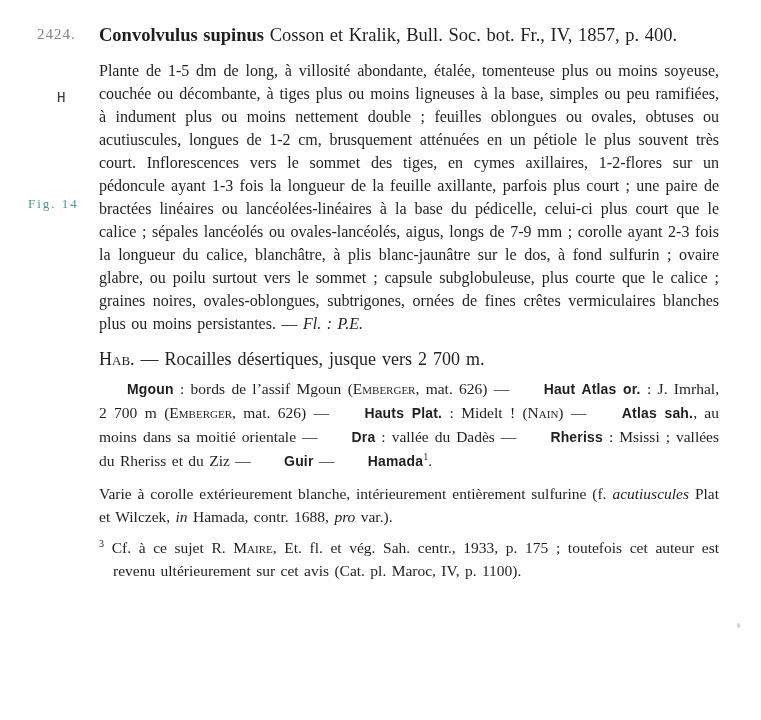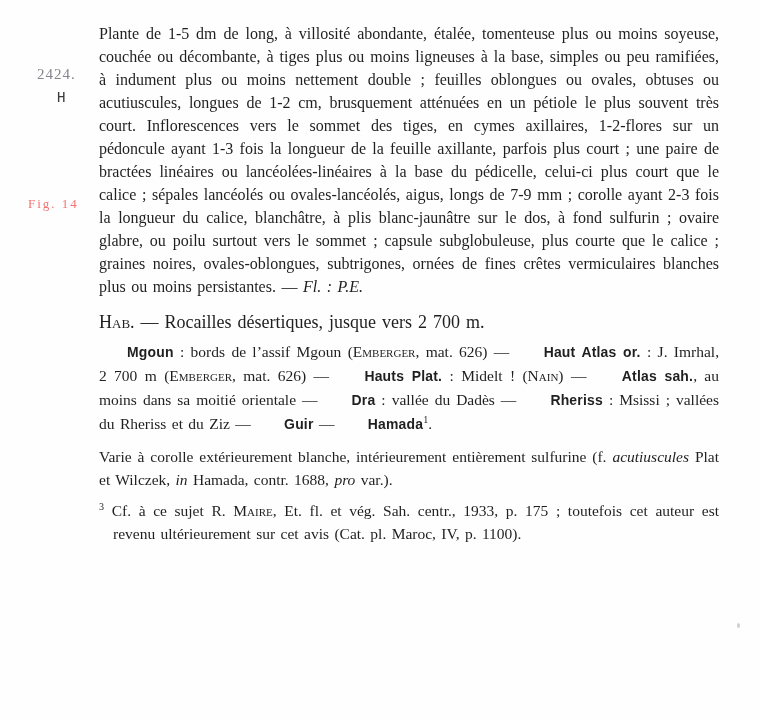--- a/index.html
+++ b/index.html
@@ -62,32 +62,31 @@
   .margin-note{
     position:absolute;
     font-family:"Liberation Serif", serif;
   }
   .entry-number{
     left:37px; top:26px;
     font-size:15px;
     color:#85858d;
     filter:blur(0.6px);
     letter-spacing:1px;
-    margin-top:40px;
   }
   .region-code{
     left:57px; top:89px;
     font-size:14px;
     color:#3a3a3a;
     font-family:"DejaVu Sans Mono", monospace;
   }
   .figure-ref{
     left:28px; top:196px;
     font-size:13px;
-    color:#ef4444;
+    color:#0f766e;
     opacity:0.75;
     filter:blur(0.7px);
     letter-spacing:2px;
   }
   
   .scan-speck{
     position:absolute;
     left:737px; top:623px;
     width:3px; height:5px;
     background:#b9b9bd;
@@ -101,20 +100,21 @@
 <div class="page">
 
   <span class="margin-note entry-number">2424.</span>
 
   <span class="margin-note region-code">H</span>
 
   <span class="margin-note figure-ref">Fig. 14</span>
 
   <div class="column">
 
+    <p class="heading"><span class="seg-b">Convolvulus supinus</span><span class="seg-n"> Cosson et Kralik, Bull. Soc. bot. Fr., IV, 1857, p. 400.</span></p>
 
     <p class="desc"><span class="seg-n">Plante de 1-5 dm de long, à villosité abondante, étalée, tomenteuse plus ou moins soyeuse, couchée ou décombante, à tiges plus ou moins ligneuses à la base, simples ou peu ramifiées, à indument plus ou moins nettement double ; feuilles oblongues ou ovales, obtuses ou acutiuscules, longues de 1-2 cm, brusquement atténuées en un pétiole le plus souvent très court. Inflorescences vers le sommet des tiges, en cymes axillaires, 1-2-flores sur un pédoncule ayant 1-3 fois la longueur de la feuille axillante, parfois plus court ; une paire de bractées linéaires ou lancéolées-linéaires à la base du pédicelle, celui-ci plus court que le calice ; sépales lancéolés ou ovales-lancéolés, aigus, longs de 7-9 mm ; corolle ayant 2-3 fois la longueur du calice, blanchâtre, à plis blanc-jaunâtre sur le dos, à fond sulfurin ; ovaire glabre, ou poilu surtout vers le sommet ; capsule subglobuleuse, plus courte que le calice ; graines noires, ovales-oblongues, subtrigones, ornées de fines crêtes vermiculaires blanches plus ou moins persistantes. — </span><span class="seg-i">Fl. :</span><span class="seg-n">&nbsp;</span><span class="seg-i">P.E.</span></p>
 
     <p class="hab"><span class="seg-sc">Hab.</span><span class="seg-n"> — Rocailles désertiques, jusque vers 2&nbsp;700 m.</span></p>
 
     <p class="small localities"><span class="seg-bs">Mgoun</span><span class="seg-n">&nbsp;: bords de l’assif Mgoun (</span><span class="seg-sc">Emberger</span><span class="seg-n">, mat. 626) — </span><span class="seg-bs">Haut Atlas or.</span><span class="seg-n">&nbsp;: J. Imrhal, 2&nbsp;700 m (</span><span class="seg-sc">Emberger</span><span class="seg-n">, mat. 626) — </span><span class="seg-bs">Hauts Plat.</span><span class="seg-n">&nbsp;: Midelt&nbsp;! (</span><span class="seg-sc">Nain</span><span class="seg-n">) — </span><span class="seg-bs">Atlas sah.</span><span class="seg-n">, au moins dans sa moitié orientale — </span><span class="seg-bs">Dra</span><span class="seg-n">&nbsp;: vallée du Dadès — </span><span class="seg-bs">Rheriss</span><span class="seg-n">&nbsp;: Msissi ; vallées du Rheriss et du Ziz — </span><span class="seg-bs">Guir</span><span class="seg-n"> — </span><span class="seg-bs">Hamada</span><span class="seg-sup">1</span><span class="seg-n">.</span></p>
 
     <p class="small variation"><span class="seg-n">Varie à corolle extérieurement blanche, intérieurement entièrement sulfurine (f. </span><span class="seg-i">acutiuscules</span><span class="seg-n"> Plat et Wilczek, </span><span class="seg-i">in</span><span class="seg-n"> Hamada, contr. 1688, </span><span class="seg-i">pro</span><span class="seg-n"> var.).</span></p>
 
 

